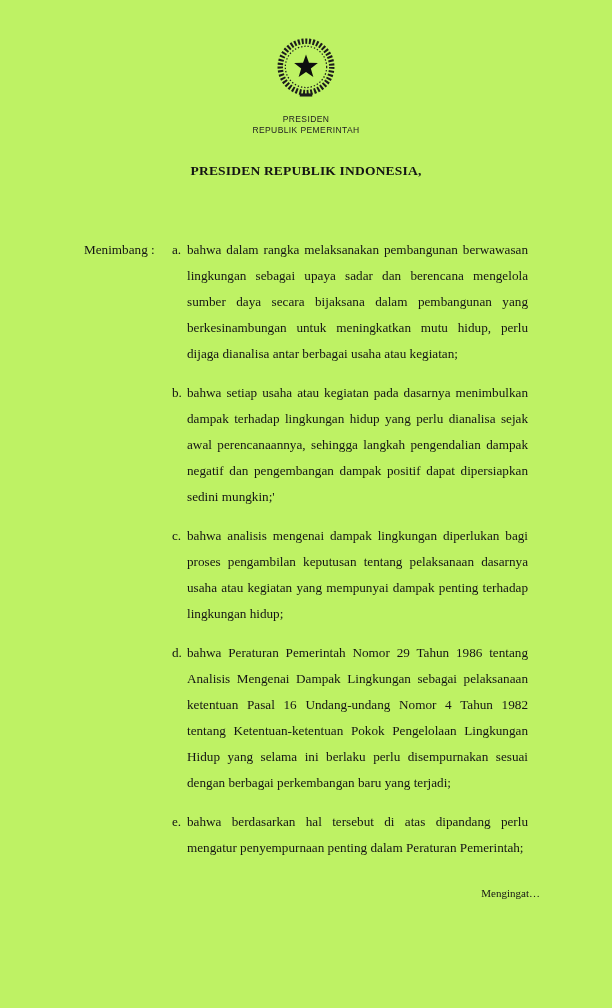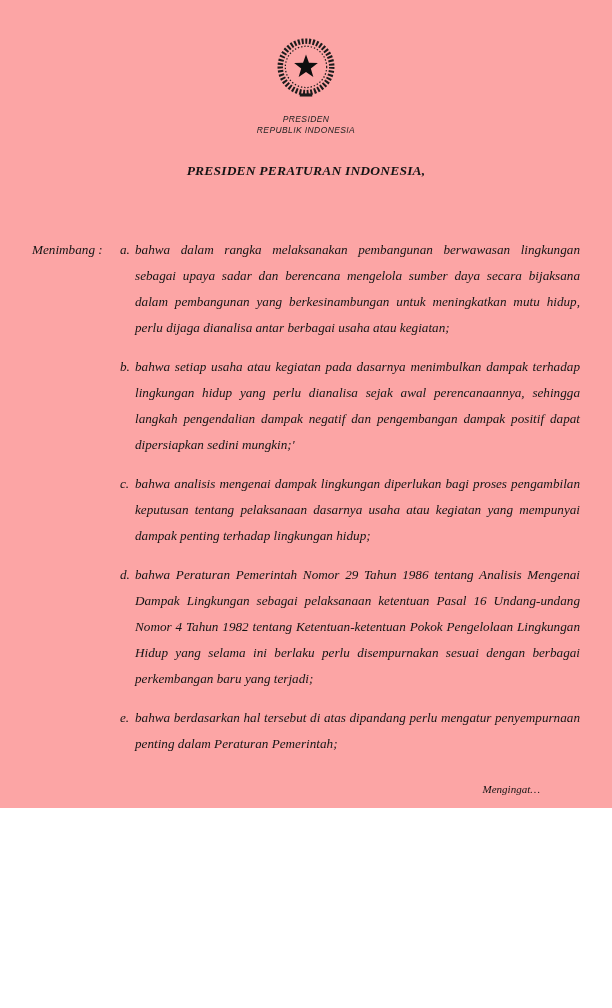--- a/index.html
+++ b/index.html
@@ -3,27 +3,26 @@
 <meta charset="utf-8">
 <style>
   html, body {
     margin: 0;
     padding: 0;
     background: #ffffff;
   }
   .page {
     position: relative;
     width: 612px;
-    height: 808px;
+    height: 1008px;
     margin: 0 auto;
-    background: #fca5a5;
+    background: #bef264;
     color: #141414;
     font-family: "Liberation Serif", serif;
     overflow: hidden;
-    font-style: italic;
   }
   
   .emblem-block {
     padding-top: 34px;
     text-align: center;
   }
   .emblem-graphic {
     display: inline-block;
     line-height: 0;
   }
@@ -47,21 +46,21 @@
   .salutation {
     margin-top: 27px;
     text-align: center;
     font-weight: bold;
     font-size: 13.5px;
     letter-spacing: 0.2px;
   }
   
   .body-block {
     margin-top: 58px;
-    padding: 0 32px;
+    padding: 0 84px;
     font-size: 13.2px;
   }
   .considerations {
     display: flex;
     align-items: flex-start;
   }
   .label-col {
     width: 88px;
     flex: 0 0 88px;
     line-height: 26px;
@@ -102,26 +101,26 @@
     <span class="emblem-graphic">
       <svg width="78" height="72" viewBox="0 0 100 92" aria-hidden="true">
         <circle cx="50" cy="42" r="33" fill="none" stroke="#1c1c1c" stroke-width="7" stroke-dasharray="2.6 2.2"></circle>
         <circle cx="50" cy="42" r="26.5" fill="none" stroke="#1c1c1c" stroke-width="1.6" stroke-dasharray="1.8 2.4"></circle>
         <polygon fill="#0e0e0e" points="50,26 53.8,36.7 65.2,37.1 56.2,44.0 59.4,54.9 50,48.5 40.6,54.9 43.8,44.0 34.8,37.1 46.2,36.7"></polygon>
         <rect x="42" y="76" width="16" height="4" fill="#1c1c1c"></rect>
       </svg>
     </span>
     <div class="emblem-caption">
       <div>PRESIDEN</div>
-      <div>REPUBLIK INDONESIA</div>
+      <div>REPUBLIK PEMERINTAH</div>
     </div>
   </div>
 
 
-  <div class="salutation">PRESIDEN PERATURAN INDONESIA,</div>
+  <div class="salutation">PRESIDEN REPUBLIK INDONESIA,</div>
 
   <div class="body-block">
     <div class="considerations">
       <div class="label-col">
         <span>Menimbang</span>
         <span>:</span>
       </div>
       <div class="items-col">
 
         <div class="item">

